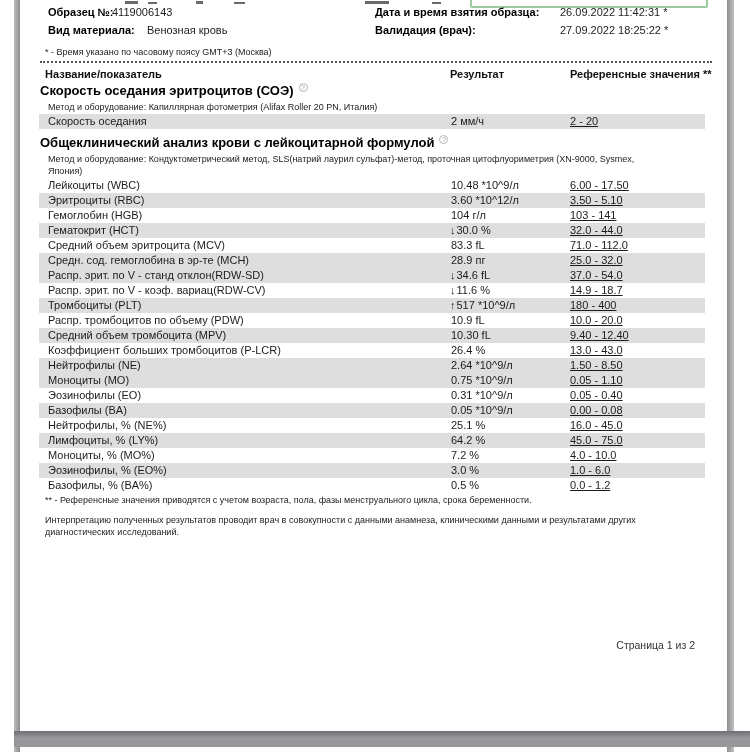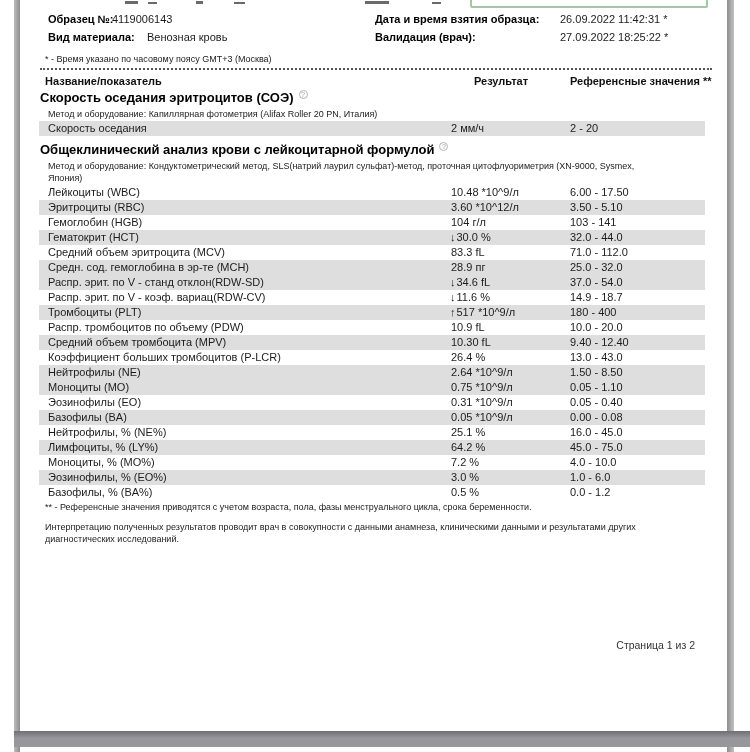--- a/index.html
+++ b/index.html
@@ -24,55 +24,55 @@
   .f1 { left:105px; top:1px; width:13px; height:3px; }
   .f2 { left:128px; top:2px; width:9px;  height:2px; }
   .f3 { left:176px; top:1px; width:7px;  height:3px; }
   .f4 { left:214px; top:2px; width:11px; height:2px; }
   .f5 { left:345px; top:1px; width:24px; height:3px; }
   .f6 { left:412px; top:2px; width:9px;  height:2px; }
 
   .green-box { position:absolute; left:450px; top:-7px; width:238px; height:15px;
                border:2px solid #9ecb9e; border-radius:2px; background:#fefffe; }
 
-  .header-grid { position:relative; margin-top:13px; height:37px; font-size:11px; }
+  .header-grid { position:relative; margin-top:6px; height:37px; font-size:11px; }
   .hg-item { position:absolute; white-space:nowrap; }
   .lbl { font-weight:bold; color:#000; }
   .sample-l     { left:28px;  top:0; }
   .sample-v     { left:92px;  top:0; }
   .material-l   { left:28px;  top:18px; }
   .material-v   { left:92px;  top:18px;padding-left:35px; }
   .collect-l    { left:355px; top:0; }
   .collect-v    { left:540px; top:0; }
   .validation-l { left:355px; top:18px; }
   .validation-v { left:540px; top:18px; }
 
   .tz-note { margin:4px 0 0 25px; font-size:9px; color:#222; height:10px; line-height:10px; }
 
   .dotted { margin:4px 0 0 20px; width:672px; border-top:2px dotted #555; height:0; }
 
   .table-header { position:relative; margin-top:5px; height:12px; font-size:11px; font-weight:bold; color:#111; }
   .th { position:absolute; top:0; white-space:nowrap; }
-  .th-name { left:25px; } .th-result { left:454px; } .th-ref { left:550px; }
+  .th-name { left:25px; } .th-result { left:430px; } .th-ref { left:550px; }
 
   .report-section { margin-top:3px; }
   .report-section + .report-section { margin-top:6px; }
   .section-title { margin-left:20px; font-size:13px; font-weight:bold; color:#000;
                    height:15px; line-height:15px; white-space:nowrap; }
   .info-icon { display:inline-block; width:9px; height:9px; border:1px solid #b4b4b4;
                border-radius:50%; margin-left:5px; vertical-align:5px;
                font-size:7px; line-height:8px; text-align:center; color:#9a9a9a; font-weight:normal; }
   .method { margin:3px 0 0 28px; font-size:9px; color:#222; line-height:12px; max-width:600px; }
   .rows { margin:1px 0 0 19px; width:666px; }
   .row { position:relative; height:15px; line-height:15px; font-size:11px; white-space:nowrap; }
   .row.shaded { background:#dedede; }
   .cell { position:absolute; top:0; }
   .cell.name { left:9px; }
   .cell.result { left:411px; }
-  .cell.ref { left:531px; }
+  .cell.ref { left:531px;text-decoration:underline; }
   .flag { margin-right:1px; }
 
   .footnote { margin:2px 0 0 25px; font-size:9px; color:#222; line-height:10px; }
   .interpretation { margin:9px 0 0 25px; font-size:9px; color:#222; line-height:12px; max-width:620px; }
 
   .page-number { position:absolute; top:639px; left:0; width:675px; text-align:right;
                  font-size:10.5px; color:#333; }
 </style>
 </head>
 <body>

